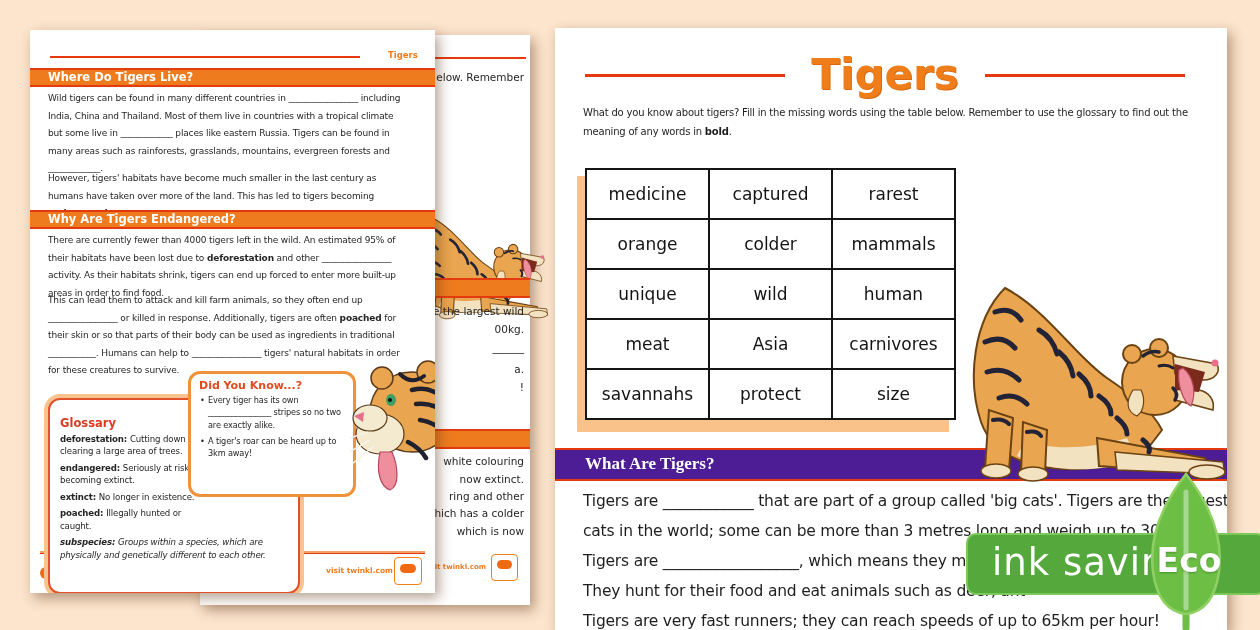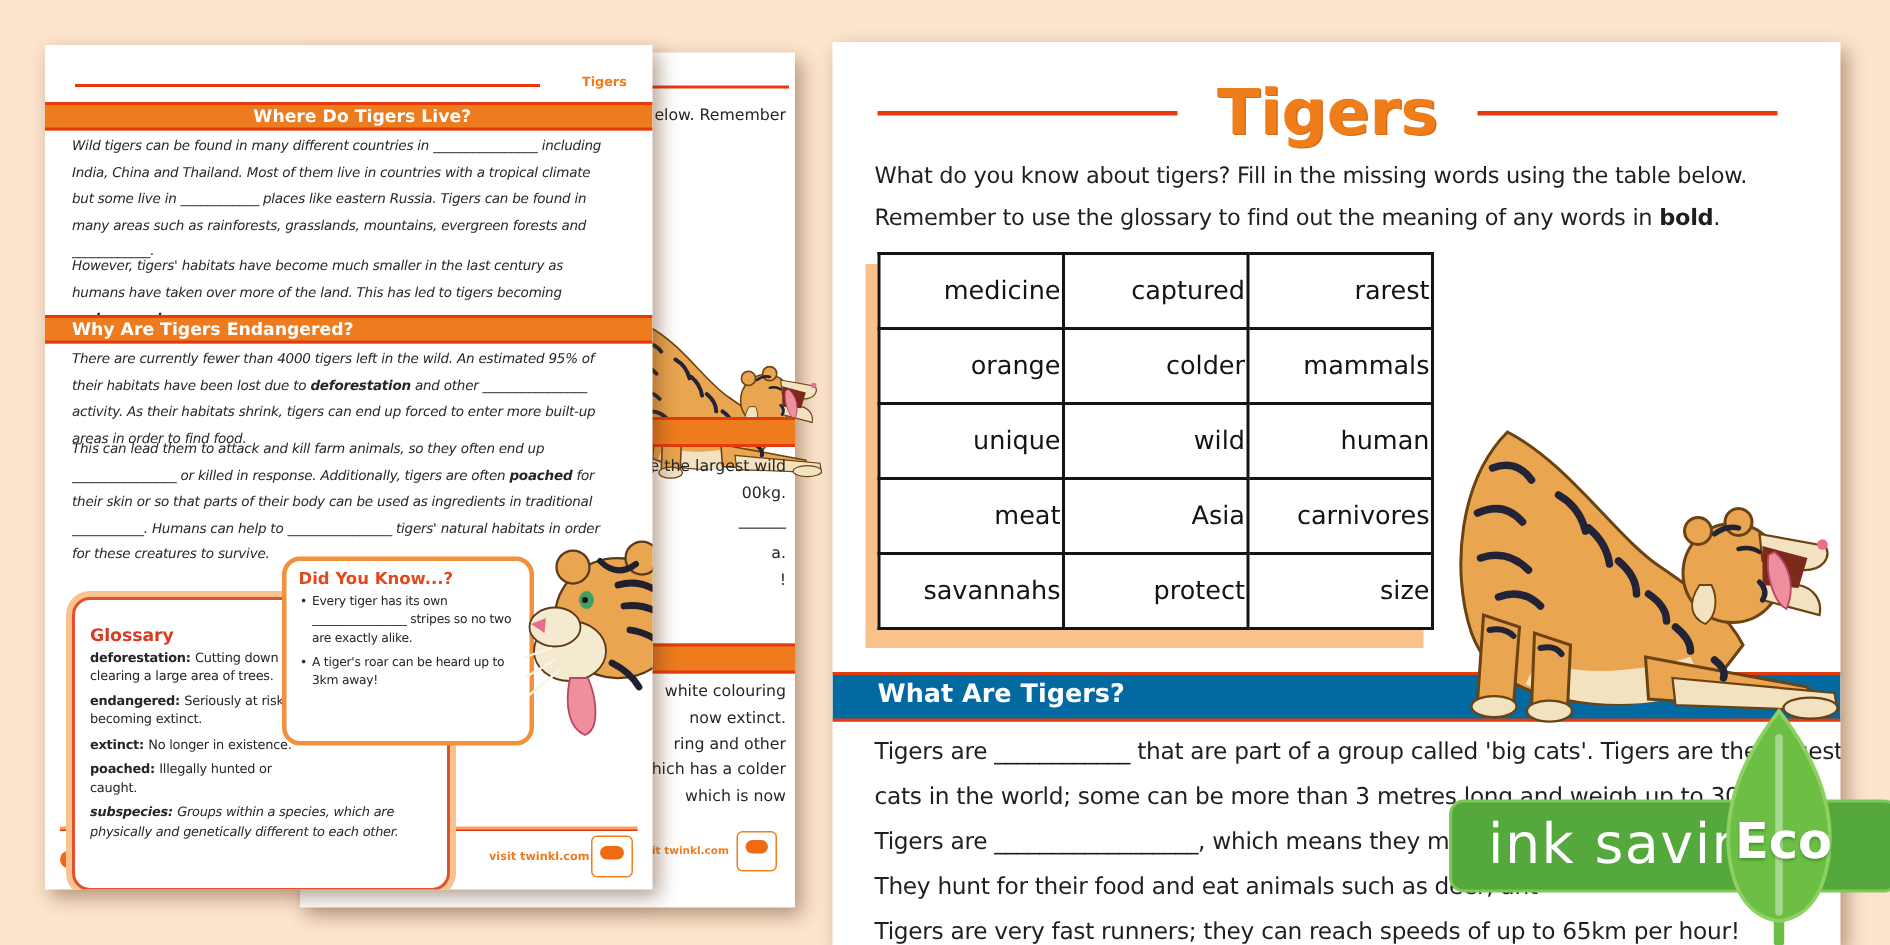--- a/index.html
+++ b/index.html
@@ -16,21 +16,21 @@
   .m-badge{right:12px;bottom:24px;width:25px;height:25px;background:#fff;border:1.5px solid #f08119;border-radius:4px;}
   .m-badge span{display:block;margin:5px auto 0;width:15px;height:9px;background:#f06a13;border-radius:5px;}
   
   .page-left{left:30px;top:30px;width:405px;height:563px;z-index:2;overflow:hidden;}
   .page-left .abs{position:absolute;}
   .l-redline{left:20px;top:26px;width:310px;height:2px;background:#e8380d;}
   .l-corner{left:358px;top:20px;color:#ee7c1f;font-size:8.5px;font-weight:bold;}
   .l-bar{left:0;width:100%;height:19px;background:#ee7c1f;border-top:2px solid #e33b0e;
          border-bottom:2px solid #e33b0e;box-sizing:border-box;color:#fff;font-size:11.5px;
          font-weight:bold;line-height:15px;padding-left:18px;}
-  .l-par{left:18px;width:362px;color:#262626;font-size:9px;letter-spacing:-.15px;line-height:1.95;margin:0;font-style:italic;}
+  .l-par{left:18px;width:362px;color:#262626;font-size:9px;letter-spacing:-.15px;line-height:1.95;margin:0;}
   .gloss-box{left:18px;top:368px;width:252px;height:196px;border:2px solid #e2512a;border-radius:12px;
              box-shadow:0 0 0 4px #f9c38f;background:#fff;padding:16px 10px;box-sizing:border-box;z-index:1;}
   .gloss-title{color:#d93a20;font-size:11.5px;font-weight:bold;margin:0 0 3px 0;}
   .gloss-entries div{font-size:8.6px;letter-spacing:-.15px;color:#262626;line-height:1.45;margin-bottom:4px;width:150px;}
   .gloss-entries div:nth-child(5){width:228px;font-style:italic;}
   .dyk-box{left:158px;top:341px;width:168px;height:126px;border:3px solid #f0913c;border-radius:12px;
            background:#fff;padding:5px 8px;box-sizing:border-box;z-index:2;}
   .dyk-title{color:#e2491f;font-size:11px;font-weight:bold;margin:0 0 2px 0;}
   .dyk-items{margin:0;padding-left:9px;list-style:none;}
   .dyk-items li{font-size:8.2px;letter-spacing:-.15px;color:#262626;line-height:1.5;margin-bottom:4px;position:relative;}
@@ -45,28 +45,28 @@
   .l-visit{left:296px;top:536px;color:#ee7c1f;font-size:7.5px;font-weight:bold;}
   .l-badge{left:364px;top:527px;width:26px;height:26px;background:#fff;border:1.5px solid #f08119;border-radius:4px;}
   .l-badge span{display:block;margin:6px auto 0;width:16px;height:9px;background:#f06a13;border-radius:5px;}
   
   .page-right{left:555px;top:28px;width:672px;height:602px;z-index:3;overflow:hidden;}
   .page-right .abs{position:absolute;}
   .r-titlerow{left:30px;top:26px;width:600px;display:flex;align-items:center;}
   .r-titleline{flex:1;height:3px;background:#e8380d;}
   .r-title{color:#ee7d1a;font-size:42px;font-weight:bold;margin:0 26px;line-height:1;
            text-shadow:1px 1px 0 #d96a10;}
-  .r-intro{left:28px;top:76px;width:634px;color:#1f1f1f;font-size:15px;letter-spacing:-.2px;line-height:1.85;margin:0;}
+  .r-intro{left:28px;top:76px;width:634px;color:#1f1f1f;font-size:10px;letter-spacing:-.2px;line-height:1.85;margin:0;}
   .r-tableshadow{left:22px;top:148px;width:372px;height:256px;background:#f9c28a;}
   .r-table{left:30px;top:140px;border-collapse:collapse;background:#fff;}
-  .r-table td{border:2.5px solid #141414;width:119px;height:46px;text-align:right;
+  .r-table td{border:2.5px solid #141414;width:119px;height:46px;text-align:center;
               font-size:17px;color:#141414;}
-  .r-bar{left:0;top:420px;width:100%;height:33px;background:#0369a1;border-top:2px solid #e33b0e;
+  .r-bar{left:0;top:420px;width:100%;height:33px;background:#4c1d95;border-top:2px solid #e33b0e;
          border-bottom:2px solid #e33b0e;box-sizing:border-box;color:#fff;font-size:17px;
-         font-weight:bold;line-height:27px;padding-left:30px;z-index:1;}
+         font-weight:bold;line-height:27px;padding-left:30px;z-index:1;font-family:Liberation Serif, serif;}
   .r-tiger{left:392px;top:232px;z-index:2;}
   .r-line{left:28px;width:660px;color:#1f1f1f;font-size:15.5px;letter-spacing:-.2px;white-space:nowrap;}
   
   .eco-bar{position:absolute;left:966px;top:533px;width:300px;height:62px;background:#54a83c;
            border:2px solid #7cc95a;border-radius:10px;box-sizing:border-box;z-index:5;
            color:#fff;font-size:37px;line-height:56px;padding-left:24px;letter-spacing:1px;}
   .eco-leaf{position:absolute;left:1136px;top:470px;z-index:6;}
   .eco-text{position:absolute;left:1146px;top:541px;width:86px;text-align:center;z-index:7;
             color:#fff;font-size:33px;font-weight:bold;text-shadow:0 1px 2px rgba(0,60,0,.35);}
   b{font-weight:bold;}
@@ -97,21 +97,21 @@
   <div class="abs m-visit">visit twinkl.com</div>
   <div class="abs m-badge">
       <span></span>
     </div>
 </section>
 
 <section class="page page-left">
   <div class="abs l-redline"></div>
   <div class="abs l-corner">Tigers</div>
 
-  <div class="abs l-bar" style="top:38px;text-align:center;">Where Do Tigers Live?</div>
+  <div class="abs l-bar" style="top:38px;">Where Do Tigers Live?</div>
   <p class="abs l-par" style="top:60px;">Wild tigers can be found in many different countries in ________________ including India, China and Thailand. Most of them live in countries with a tropical climate but some live in ____________ places like eastern Russia. Tigers can be found in many areas such as rainforests, grasslands, mountains, evergreen forests and ____________.</p>
   <p class="abs l-par" style="top:140px;">However, tigers' habitats have become much smaller in the last century as humans have taken over more of the land. This has led to tigers becoming <b>endangered</b>.</p>
 
   <div class="abs l-bar" style="top:180px;">Why Are Tigers Endangered?</div>
   <p class="abs l-par" style="top:202px;">There are currently fewer than 4000 tigers left in the wild. An estimated 95% of their habitats have been lost due to <b>deforestation</b> and other ________________ activity. As their habitats shrink, tigers can end up forced to enter more built-up areas in order to find food.</p>
   <p class="abs l-par" style="top:262px;">This can lead them to attack and kill farm animals, so they often end up ________________ or killed in response. Additionally, tigers are often <b>poached</b> for their skin or so that parts of their body can be used as ingredients in traditional ___________. Humans can help to ________________ tigers' natural habitats in order for these creatures to survive.</p>
 
   <div class="abs gloss-box">
     <p class="gloss-title">Glossary</p>
     <div class="gloss-entries">

